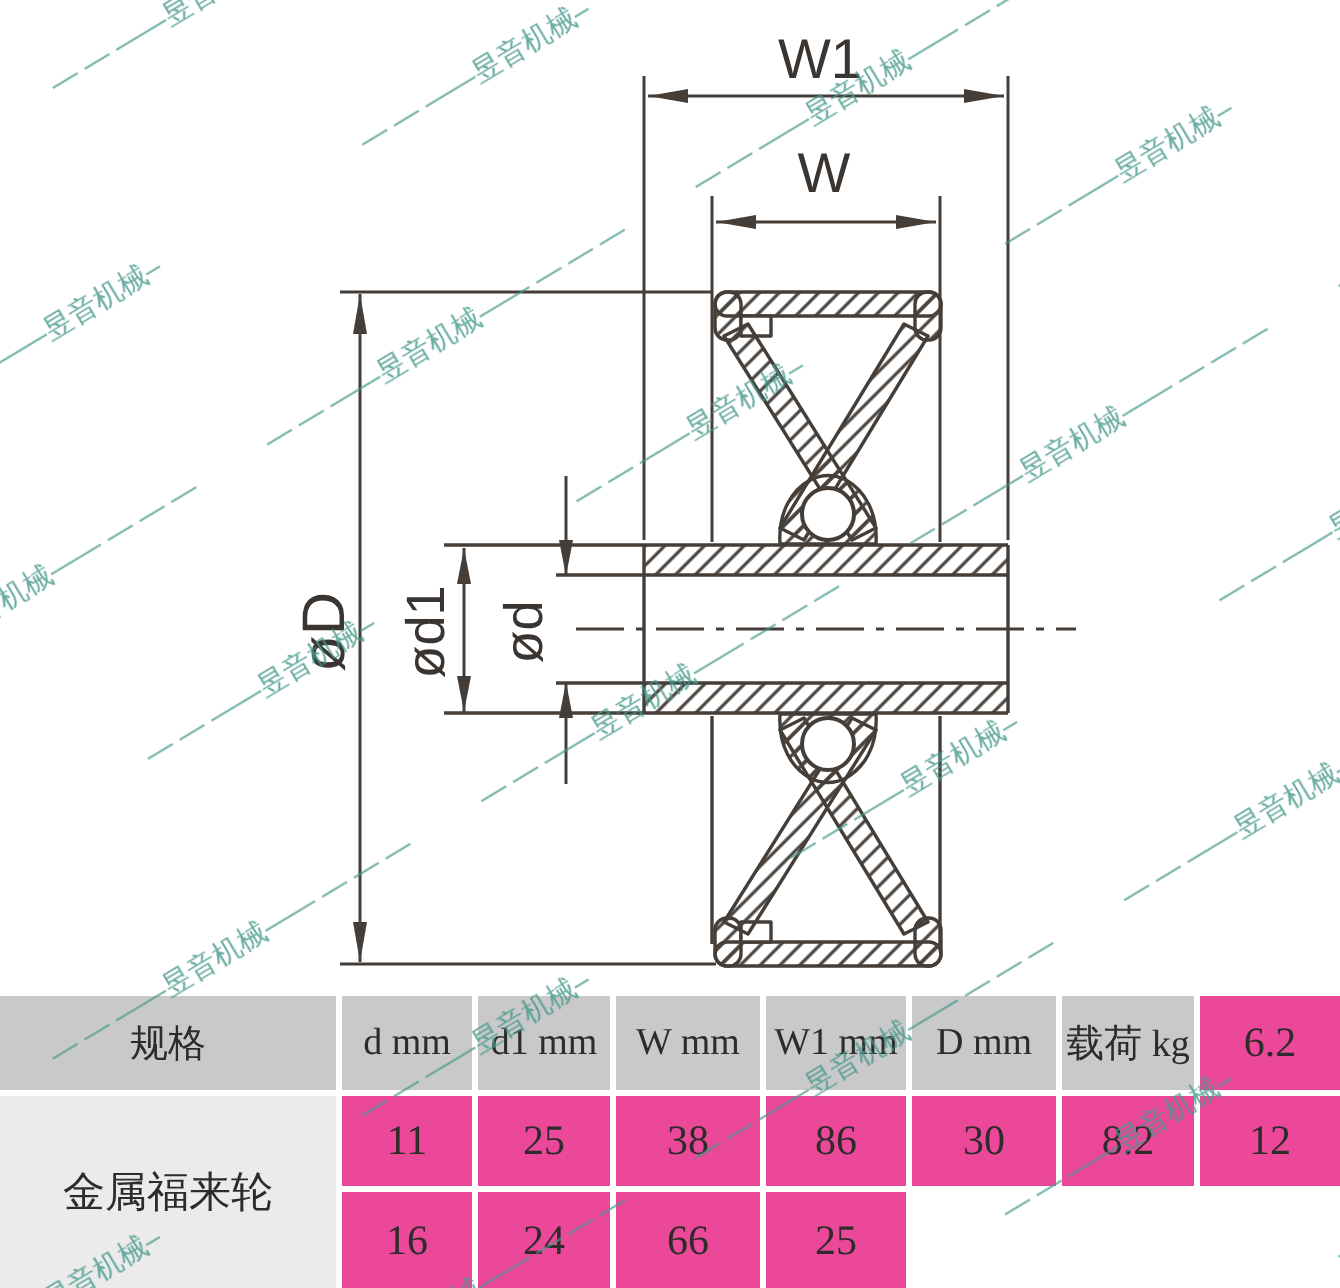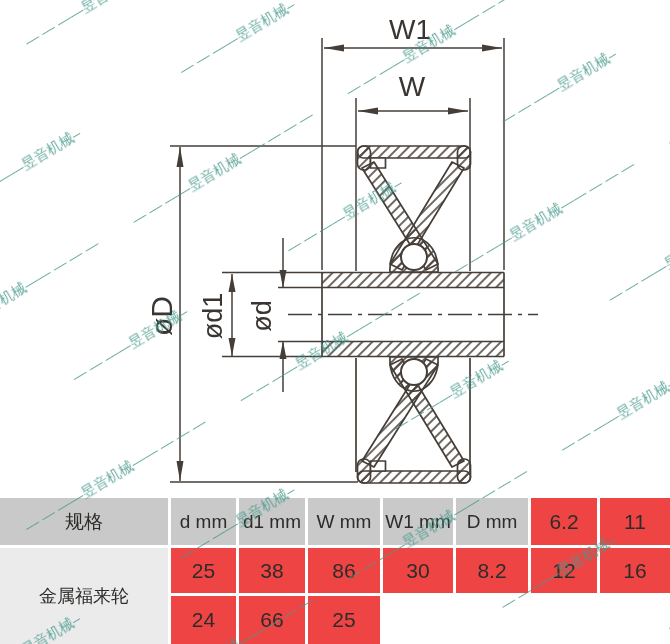--- a/index.html
+++ b/index.html
@@ -4,24 +4,24 @@
 <style>
   html,body{margin:0;padding:0;background:#ffffff;width:670px;height:644px;overflow:hidden;
     font-family:"Liberation Sans","DejaVu Sans",sans-serif;}
   .stage{position:relative;width:670px;height:520px;background:#fff;}
   .drawing{position:absolute;left:0;top:0;width:670px;height:498px;}
   .wm-layer{position:absolute;left:0;top:0;width:670px;height:644px;pointer-events:none;z-index:9;}
   
   .spec-table{position:absolute;left:0;top:498px;width:670px;height:146px;z-index:2;
     display:grid;grid-template-columns:168px 65px 66px 72px 70px 72px 66px 1fr;
     grid-template-rows:47px 45px 1fr;gap:3px;background:#ffffff;}
-  .cell{display:flex;align-items:center;justify-content:center;color:#2e2c2a;}
+  .cell{display:flex;align-items:center;justify-content:center;color:#2e2c2a;font-family:Liberation Serif, serif;}
   .hcell{background:#c9c9c9;font-size:19px;}
-  .bcell{background:#ef4444;font-size:21px;}
-  .spec-cell{grid-row:2/4;background:#ebebeb;font-size:18px;}
+  .bcell{background:#ec4899;font-size:21px;}
+  .spec-cell{grid-row:2/4;background:#ebebeb;font-size:21px;}
   svg text{font-family:"Liberation Sans","DejaVu Sans",sans-serif;}
 </style>
 </head>
 <body>
 
 <div class="stage">
 
   <svg class="drawing" viewBox="0 0 670 498">
     <defs>
       <pattern id="hatch" width="7" height="7" patternUnits="userSpaceOnUse" patternTransform="rotate(45)">
@@ -109,20 +109,21 @@
     </g>
   </svg>
 
   <div class="spec-table">
     <div class="cell hcell">规格</div>
     <div class="cell hcell">d mm</div>
     <div class="cell hcell">d1 mm</div>
     <div class="cell hcell">W mm</div>
     <div class="cell hcell">W1 mm</div>
     <div class="cell hcell">D mm</div>
+    <div class="cell hcell">载荷 kg</div>
 
     <div class="cell spec-cell">金属福来轮</div>
 
     <div class="cell bcell">6.2</div>
     <div class="cell bcell">11</div>
     <div class="cell bcell">25</div>
     <div class="cell bcell">38</div>
     <div class="cell bcell">86</div>
     <div class="cell bcell">30</div>
 

